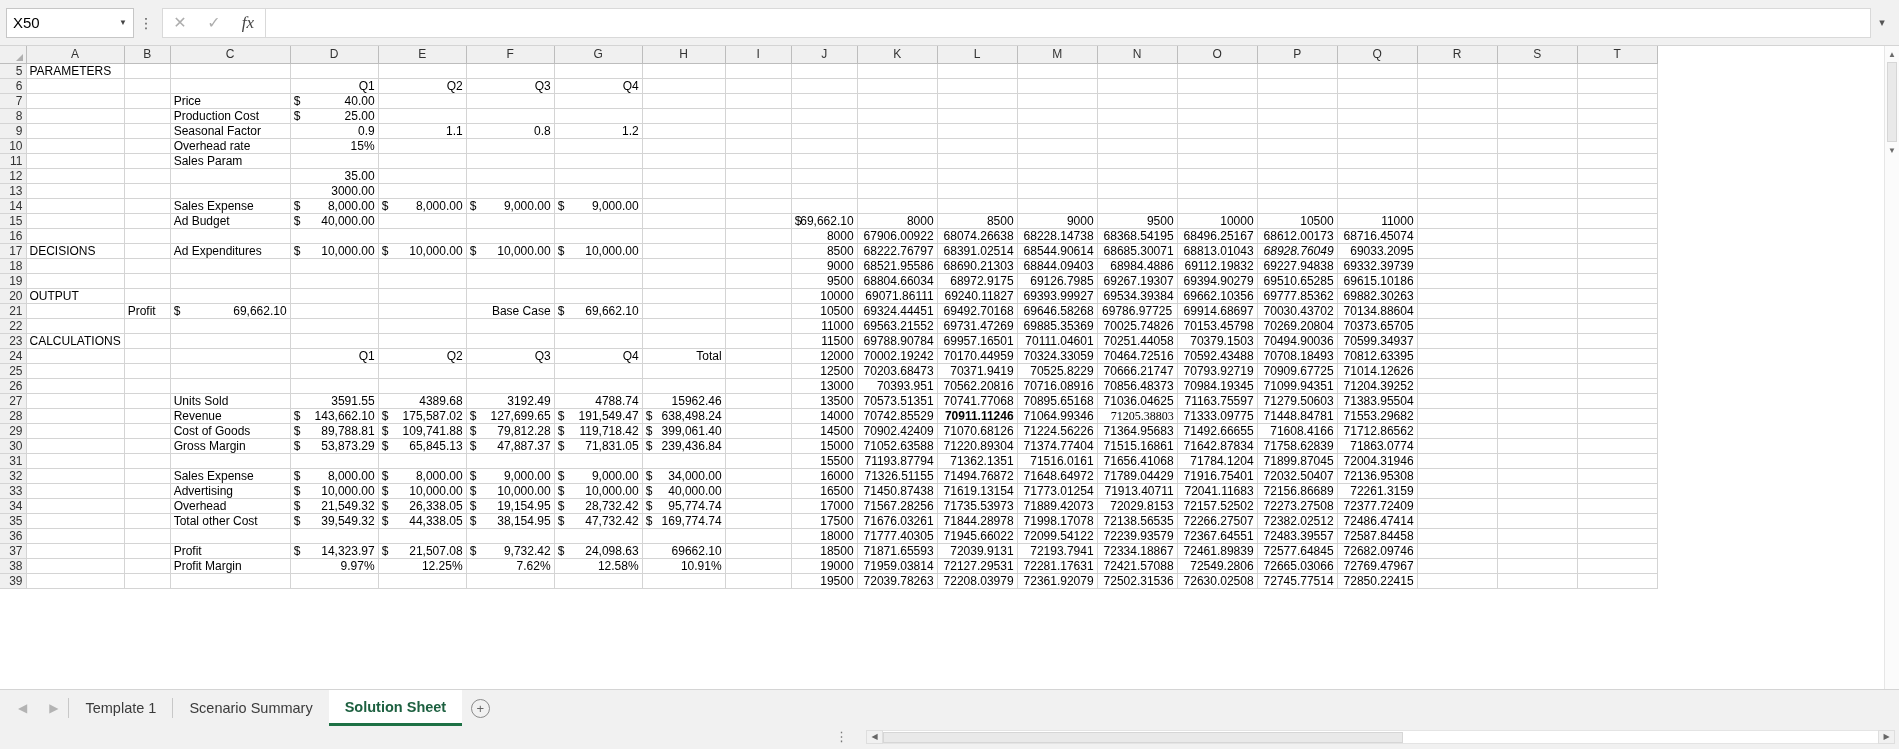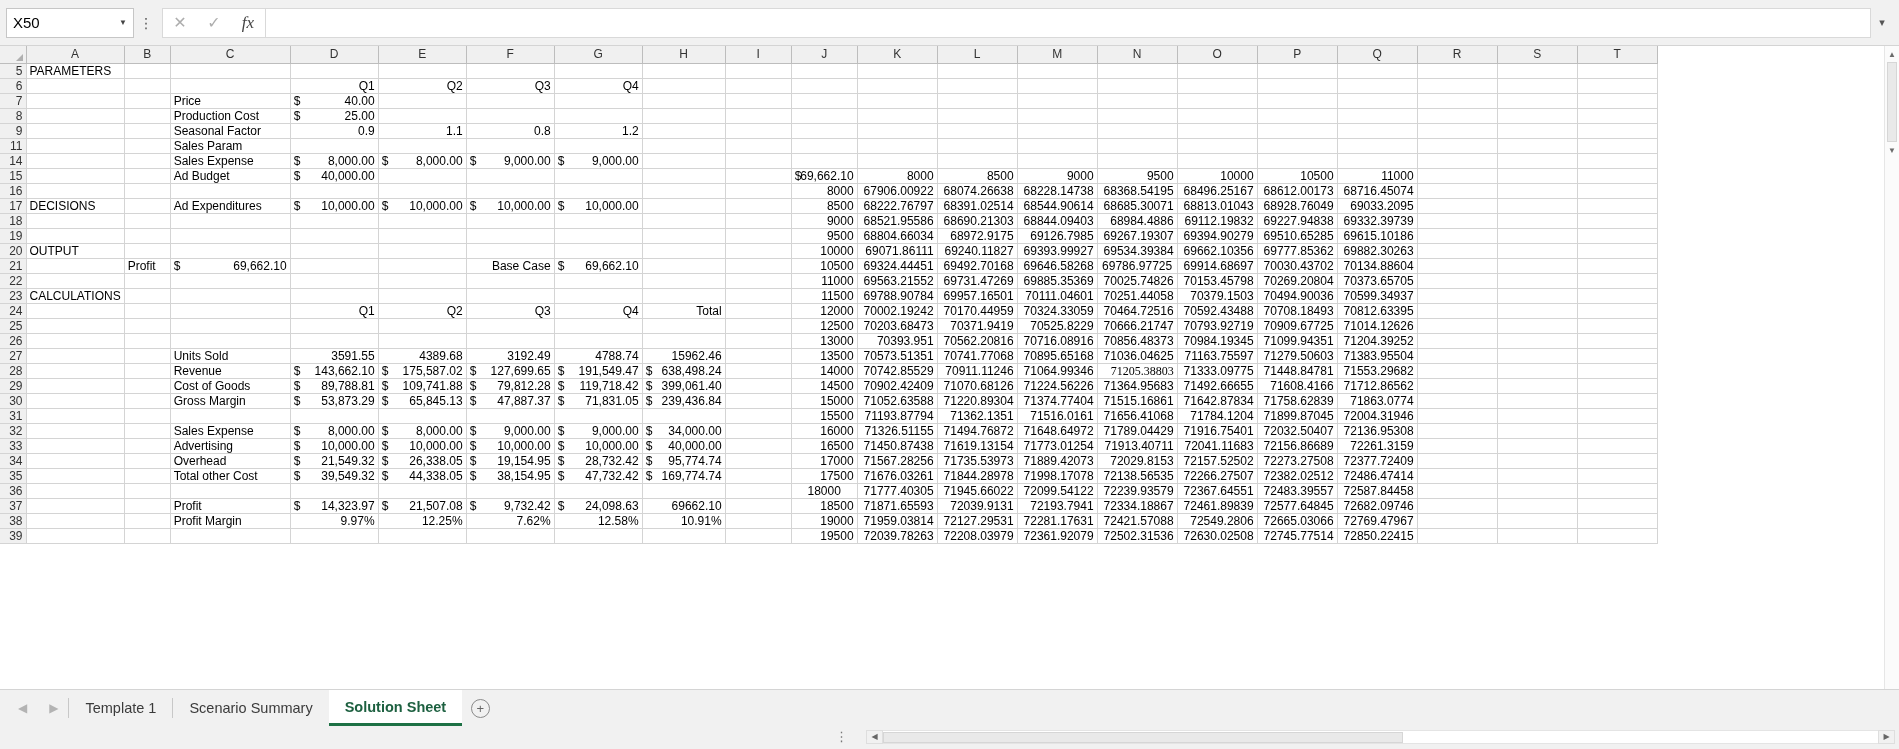--- a/index.html
+++ b/index.html
@@ -385,25 +385,94 @@
           <td class="blankcell" style="width: 80px;"></td>
           <td class="blankcell" style="width: 80px;"></td>
           <td class="blankcell" style="width: 80px;"></td>
           <td class="blankcell" style="width: 80px;"></td>
           <td class="blankcell" style="width: 80px;"></td>
           <td class="blankcell" style="width: 80px;"></td>
           <td class="blankcell" style="width: 80px;"></td>
           <td class="blankcell" style="width: 80px;"></td>
         </tr>
         <tr>
+          <td class="rowhdr">10</td>
+          <td class="blankcell" style="width: 72px;"></td>
+          <td class="blankcell" style="width: 46px;"></td>
+          <td style="width: 120px;">Overhead rate</td>
+          <td class="num" style="width: 88px;">15%</td>
+          <td class="blankcell" style="width: 88px;"></td>
+          <td class="blankcell" style="width: 88px;"></td>
+          <td class="blankcell" style="width: 88px;"></td>
+          <td class="blankcell" style="width: 83px;"></td>
+          <td class="blankcell" style="width: 66px;"></td>
+          <td class="blankcell" style="width: 66px;"></td>
+          <td class="blankcell" style="width: 80px;"></td>
+          <td class="blankcell" style="width: 80px;"></td>
+          <td class="blankcell" style="width: 80px;"></td>
+          <td class="blankcell" style="width: 80px;"></td>
+          <td class="blankcell" style="width: 80px;"></td>
+          <td class="blankcell" style="width: 80px;"></td>
+          <td class="blankcell" style="width: 80px;"></td>
+          <td class="blankcell" style="width: 80px;"></td>
+          <td class="blankcell" style="width: 80px;"></td>
+          <td class="blankcell" style="width: 80px;"></td>
+        </tr>
+        <tr>
           <td class="rowhdr">11</td>
           <td class="blankcell" style="width: 72px;"></td>
           <td class="blankcell" style="width: 46px;"></td>
           <td style="width: 120px;">Sales Param</td>
           <td class="blankcell" style="width: 88px;"></td>
+          <td class="blankcell" style="width: 88px;"></td>
+          <td class="blankcell" style="width: 88px;"></td>
+          <td class="blankcell" style="width: 88px;"></td>
+          <td class="blankcell" style="width: 83px;"></td>
+          <td class="blankcell" style="width: 66px;"></td>
+          <td class="blankcell" style="width: 66px;"></td>
+          <td class="blankcell" style="width: 80px;"></td>
+          <td class="blankcell" style="width: 80px;"></td>
+          <td class="blankcell" style="width: 80px;"></td>
+          <td class="blankcell" style="width: 80px;"></td>
+          <td class="blankcell" style="width: 80px;"></td>
+          <td class="blankcell" style="width: 80px;"></td>
+          <td class="blankcell" style="width: 80px;"></td>
+          <td class="blankcell" style="width: 80px;"></td>
+          <td class="blankcell" style="width: 80px;"></td>
+          <td class="blankcell" style="width: 80px;"></td>
+        </tr>
+        <tr>
+          <td class="rowhdr">12</td>
+          <td class="blankcell" style="width: 72px;"></td>
+          <td class="blankcell" style="width: 46px;"></td>
+          <td class="blankcell" style="width: 120px;"></td>
+          <td class="num" style="width: 88px;">35.00</td>
+          <td class="blankcell" style="width: 88px;"></td>
+          <td class="blankcell" style="width: 88px;"></td>
+          <td class="blankcell" style="width: 88px;"></td>
+          <td class="blankcell" style="width: 83px;"></td>
+          <td class="blankcell" style="width: 66px;"></td>
+          <td class="blankcell" style="width: 66px;"></td>
+          <td class="blankcell" style="width: 80px;"></td>
+          <td class="blankcell" style="width: 80px;"></td>
+          <td class="blankcell" style="width: 80px;"></td>
+          <td class="blankcell" style="width: 80px;"></td>
+          <td class="blankcell" style="width: 80px;"></td>
+          <td class="blankcell" style="width: 80px;"></td>
+          <td class="blankcell" style="width: 80px;"></td>
+          <td class="blankcell" style="width: 80px;"></td>
+          <td class="blankcell" style="width: 80px;"></td>
+          <td class="blankcell" style="width: 80px;"></td>
+        </tr>
+        <tr>
+          <td class="rowhdr">13</td>
+          <td class="blankcell" style="width: 72px;"></td>
+          <td class="blankcell" style="width: 46px;"></td>
+          <td class="blankcell" style="width: 120px;"></td>
+          <td class="num" style="width: 88px;">3000.00</td>
           <td class="blankcell" style="width: 88px;"></td>
           <td class="blankcell" style="width: 88px;"></td>
           <td class="blankcell" style="width: 88px;"></td>
           <td class="blankcell" style="width: 83px;"></td>
           <td class="blankcell" style="width: 66px;"></td>
           <td class="blankcell" style="width: 66px;"></td>
           <td class="blankcell" style="width: 80px;"></td>
           <td class="blankcell" style="width: 80px;"></td>
           <td class="blankcell" style="width: 80px;"></td>
           <td class="blankcell" style="width: 80px;"></td>
@@ -493,21 +562,21 @@
           <td class="cur" style="width: 88px;"><span class="dsym">$</span><span>10,000.00</span></td>
           <td class="cur" style="width: 88px;"><span class="dsym">$</span><span>10,000.00</span></td>
           <td class="blankcell" style="width: 83px;"></td>
           <td class="blankcell" style="width: 66px;"></td>
           <td class="num" style="width: 66px;">8500</td>
           <td class="num" style="width: 80px;">68222.76797</td>
           <td class="num" style="width: 80px;">68391.02514</td>
           <td class="num" style="width: 80px;">68544.90614</td>
           <td class="num" style="width: 80px;">68685.30071</td>
           <td class="num" style="width: 80px;">68813.01043</td>
-          <td class="num" style="width: 80px;">68928.76049</td>
+          <td class="num" style="width: 80px; font-style: italic;">68928.76049</td>
           <td class="num" style="width: 80px;">69033.2095</td>
           <td class="blankcell" style="width: 80px;"></td>
           <td class="blankcell" style="width: 80px;"></td>
           <td class="blankcell" style="width: 80px;"></td>
         </tr>
         <tr>
           <td class="rowhdr">18</td>
           <td class="blankcell" style="width: 72px;"></td>
           <td class="blankcell" style="width: 46px;"></td>
           <td class="blankcell" style="width: 120px;"></td>
@@ -742,21 +811,21 @@
           <td class="blankcell" style="width: 46px;"></td>
           <td style="width: 120px;">Revenue</td>
           <td class="cur" style="width: 88px;"><span class="dsym">$</span><span>143,662.10</span></td>
           <td class="cur" style="width: 88px;"><span class="dsym">$</span><span>175,587.02</span></td>
           <td class="cur" style="width: 88px;"><span class="dsym">$</span><span>127,699.65</span></td>
           <td class="cur" style="width: 88px;"><span class="dsym">$</span><span>191,549.47</span></td>
           <td class="cur" style="width: 83px;"><span class="dsym">$</span><span>638,498.24</span></td>
           <td class="blankcell" style="width: 66px;"></td>
           <td class="num" style="width: 66px;">14000</td>
           <td class="num" style="width: 80px;">70742.85529</td>
-          <td class="num" style="width: 80px;">70911.11246</td>
+          <td class="num" style="width: 80px; font-weight: bold;">70911.11246</td>
           <td class="num" style="width: 80px;">71064.99346</td>
           <td class="num" style="width: 80px; font-family: Liberation Serif, serif;">71205.38803</td>
           <td class="num" style="width: 80px;">71333.09775</td>
           <td class="num" style="width: 80px;">71448.84781</td>
           <td class="num" style="width: 80px;">71553.29682</td>
           <td class="blankcell" style="width: 80px;"></td>
           <td class="blankcell" style="width: 80px;"></td>
           <td class="blankcell" style="width: 80px;"></td>
         </tr>
         <tr>
@@ -924,21 +993,21 @@
           <td class="rowhdr">36</td>
           <td class="blankcell" style="width: 72px;"></td>
           <td class="blankcell" style="width: 46px;"></td>
           <td class="blankcell" style="width: 120px;"></td>
           <td class="blankcell" style="width: 88px;"></td>
           <td class="blankcell" style="width: 88px;"></td>
           <td class="blankcell" style="width: 88px;"></td>
           <td class="blankcell" style="width: 88px;"></td>
           <td class="blankcell" style="width: 83px;"></td>
           <td class="blankcell" style="width: 66px;"></td>
-          <td class="num" style="width: 66px; text-align: center;">18000</td>
+          <td class="num" style="width: 66px;">18000</td>
           <td class="num" style="width: 80px;">71777.40305</td>
           <td class="num" style="width: 80px;">71945.66022</td>
           <td class="num" style="width: 80px;">72099.54122</td>
           <td class="num" style="width: 80px;">72239.93579</td>
           <td class="num" style="width: 80px;">72367.64551</td>
           <td class="num" style="width: 80px;">72483.39557</td>
           <td class="num" style="width: 80px;">72587.84458</td>
           <td class="blankcell" style="width: 80px;"></td>
           <td class="blankcell" style="width: 80px;"></td>
           <td class="blankcell" style="width: 80px;"></td>

